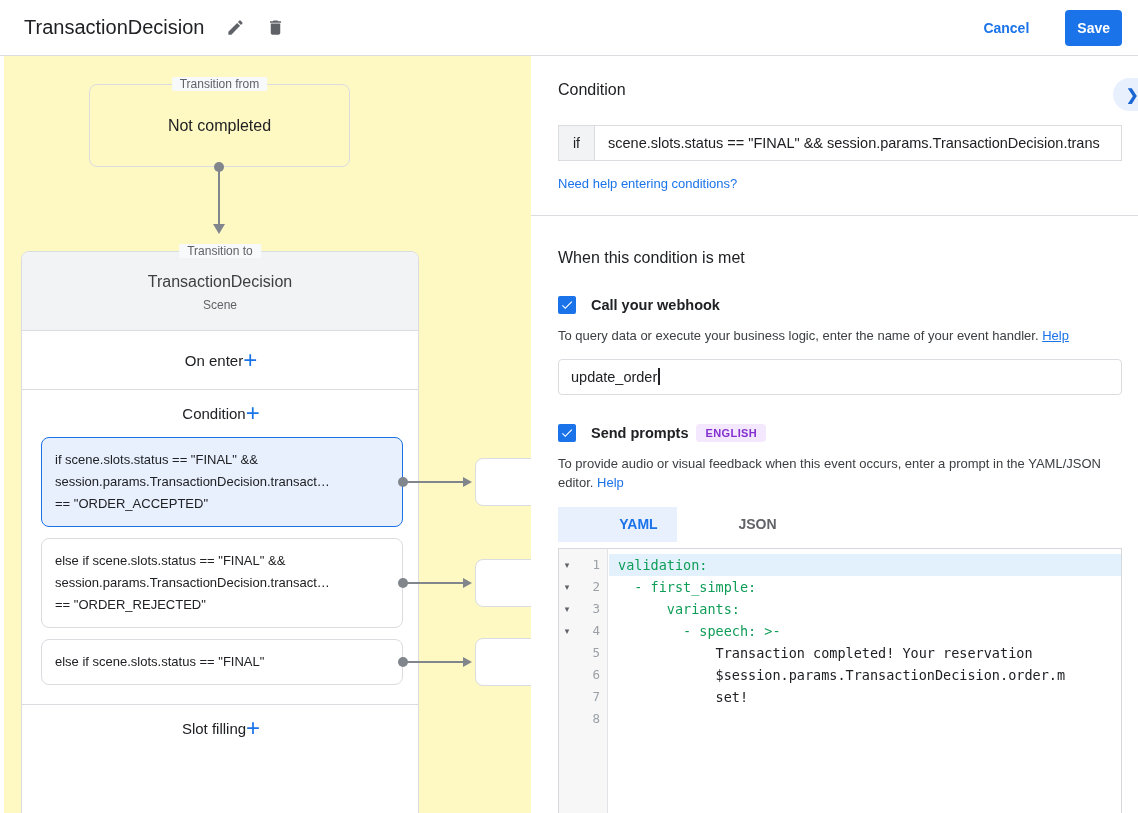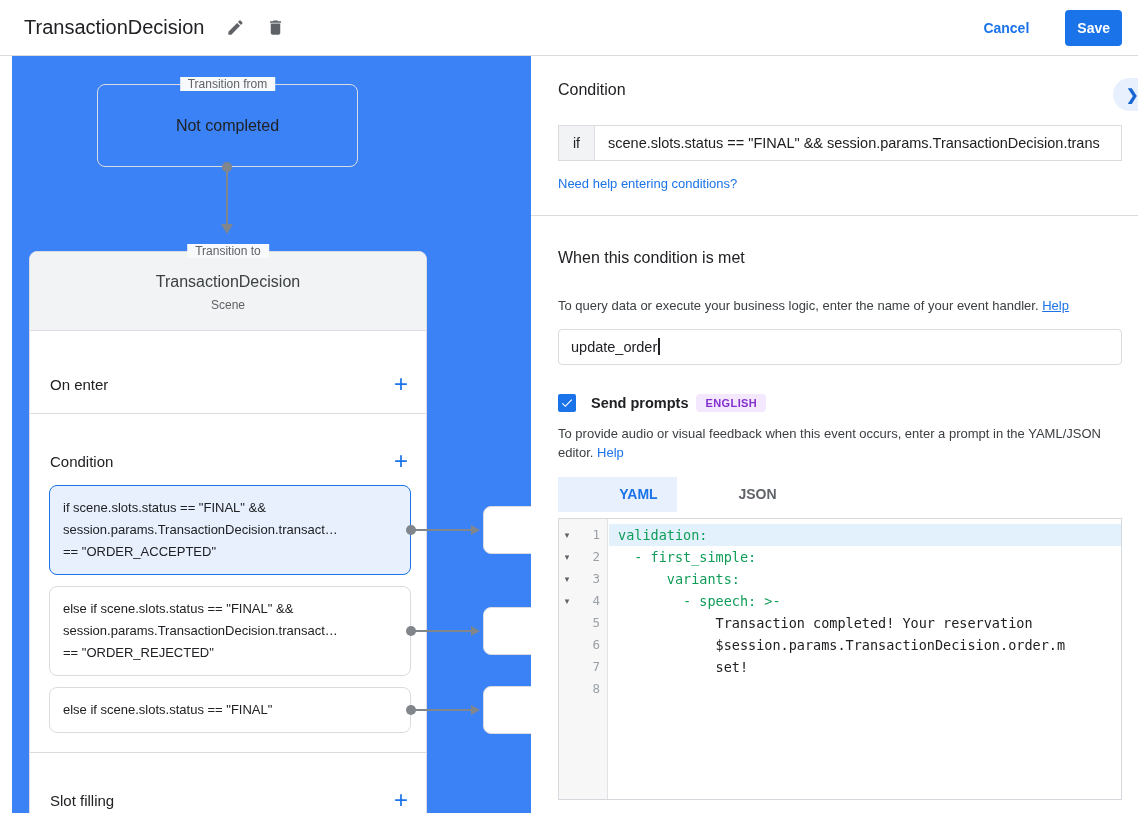--- a/index.html
+++ b/index.html
@@ -20,22 +20,22 @@
   .hdr-right { margin-left:auto; display:flex; align-items:center; }
   .cancel-link { color:#1a73e8; font-size:14px; font-weight:bold; margin-right:36px; cursor:pointer; }
   .save-btn {
     background:#1a73e8; color:#fff; border:none; border-radius:4px;
     font-size:14px; font-weight:bold; padding:10px 12px; cursor:pointer;
     font-family:"Liberation Sans", sans-serif;
   }
 
   
   .diagram {
-    position:absolute; left:12px; top:56px; width:531px; bottom:0;
-    background:#3b82f6; overflow:hidden;
+    position:absolute; left:4px; top:56px; width:531px; bottom:0;
+    background:#fef9c3; overflow:hidden;
   }
   .legend {
     position:absolute; top:-8px; left:50%; transform:translateX(-50%);
     background:#f8f9fa; padding:0 8px; font-size:12px; color:#5f6368; white-space:nowrap;
   }
   .tfrom {
     position:absolute; left:85px; top:28px; width:261px; height:83px;
     border:1px solid #dadce0; border-radius:8px;
   }
   .tfrom-content { height:100%; display:flex; align-items:center; justify-content:center; font-size:16px; color:#202124; }
@@ -48,21 +48,21 @@
     position:absolute; left:17px; top:195px; width:398px; height:640px;
     border:1px solid #dadce0; border-radius:8px; background:#fff;
   }
   .tto-head {
     background:#f1f3f4; border-bottom:1px solid #dadce0; border-radius:8px 8px 0 0;
     height:79px; text-align:center; padding-top:21px;
   }
   .tto-title { font-size:16px; color:#3c4043; margin-bottom:7px; }
   .tto-sub { font-size:12px; color:#5f6368; }
 
-  .sec-row { display:flex; align-items:center; justify-content:space-between; padding:0 18px 0 20px;margin-top:24px; }
+  .sec-row { display:flex; align-items:center; justify-content:center; padding:0 18px 0 20px; }
   .sec-label { font-size:15px; color:#202124; }
   .plus { color:#1a73e8; font-size:24px; font-weight:300; line-height:20px; cursor:pointer; }
 
   .row-onenter { height:59px; border-bottom:1px solid #dadce0; }
   .sec-cond { border-bottom:1px solid #dadce0; padding:13px 0 19px; }
   .sec-cond .sec-row { margin-bottom:14px; }
   .sec-slot { padding:13px 0 0; }
 
   .cond-card {
     position:relative; margin:0 15px 11px 19px;
@@ -250,20 +250,28 @@
     <div class="if-row">
       <div class="if-prefix">if</div>
       <div class="if-value">scene.slots.status == "FINAL" &amp;&amp; session.params.TransactionDecision.trans</div>
     </div>
     <span class="help-link">Need help entering conditions?</span>
   </div>
 
   <div class="sec2">
     <h2 class="when-title">When this condition is met</h2>
 
+    <div class="check-row">
+      <span class="checkbox">
+        <svg width="14" height="14" viewBox="0 0 24 24">
+          <path fill="#fff" d="M9 16.2L4.8 12l-1.4 1.4L9 19 21 7l-1.4-1.4z"></path>
+        </svg>
+      </span>
+      <span class="check-label">Call your webhook</span>
+    </div>
     <p class="desc"><span>To query data or execute your business logic, enter the name of your event handler. </span><a class="link u">Help</a></p>
     <div class="webhook-input">
       <span>update_order</span>
       <span class="caret"></span>
     </div>
 
     <div class="check-row">
       <span class="checkbox">
         <svg width="14" height="14" viewBox="0 0 24 24">
           <path fill="#fff" d="M9 16.2L4.8 12l-1.4 1.4L9 19 21 7l-1.4-1.4z"></path>

